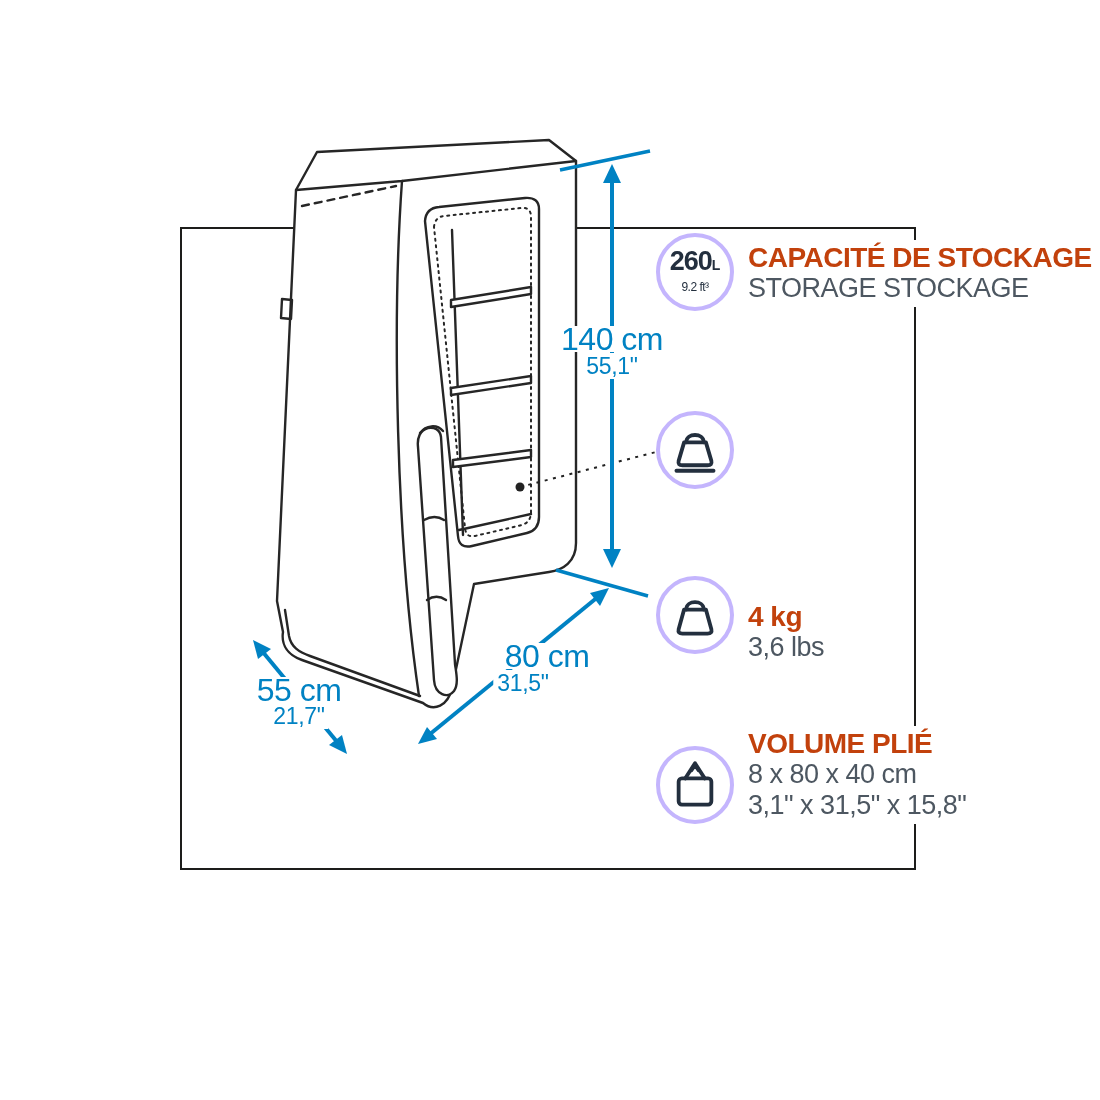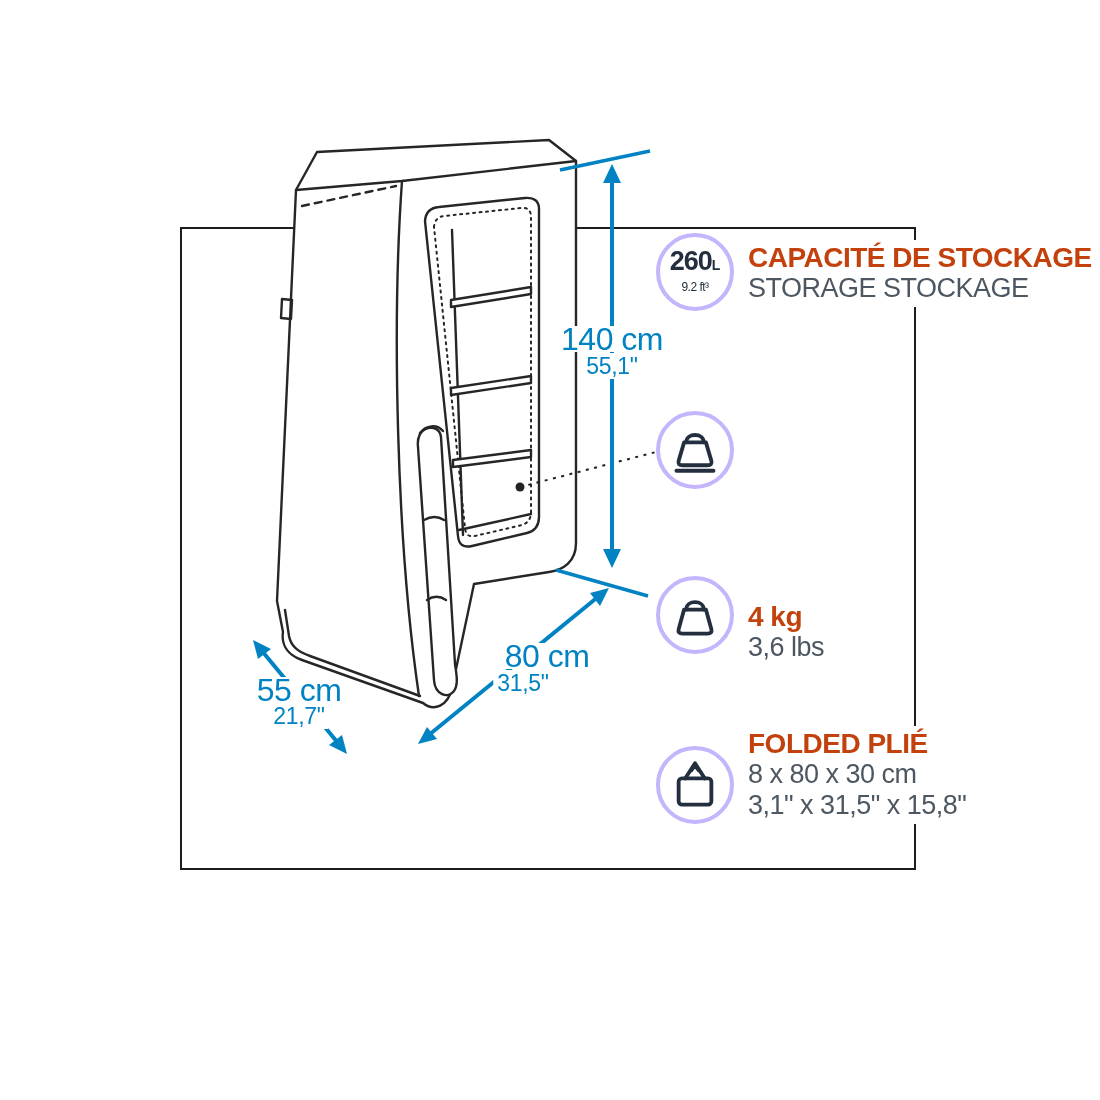--- a/index.html
+++ b/index.html
@@ -142,18 +142,18 @@
   </div>
 
   <div class="spec-circle" style="top:746px;">
     <svg width="48" height="48" viewBox="0 0 44 44" stroke="#232F3E" stroke-width="3.5" fill="none" stroke-linejoin="round" stroke-linecap="round">
       <path d="M13 16 L22 2 L31 16"></path>
       <path stroke-width="2.5" d="M19 9 L22 4.5 L25 9"></path>
       <rect x="7" y="16" width="30" height="24" rx="3"></rect>
     </svg>
   </div>
   <div class="spec-text" style="top:726px;">
-    <div class="spec-title">FOLDED PLIÉ</div>
-    <div class="spec-subtitle">8 x 80 x 30 cm</div>
+    <div class="spec-title">VOLUME PLIÉ</div>
+    <div class="spec-subtitle">8 x 80 x 40 cm</div>
     <div class="spec-subtitle">3,1" x 31,5" x 15,8"</div>
   </div>
 
 </div>
 
 </body></html>

